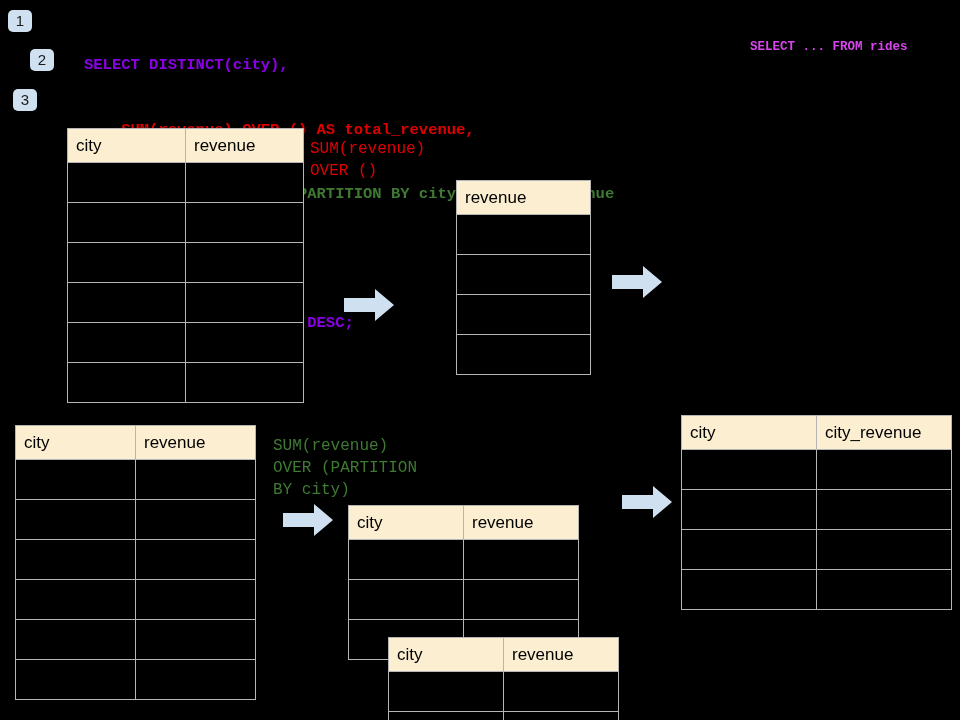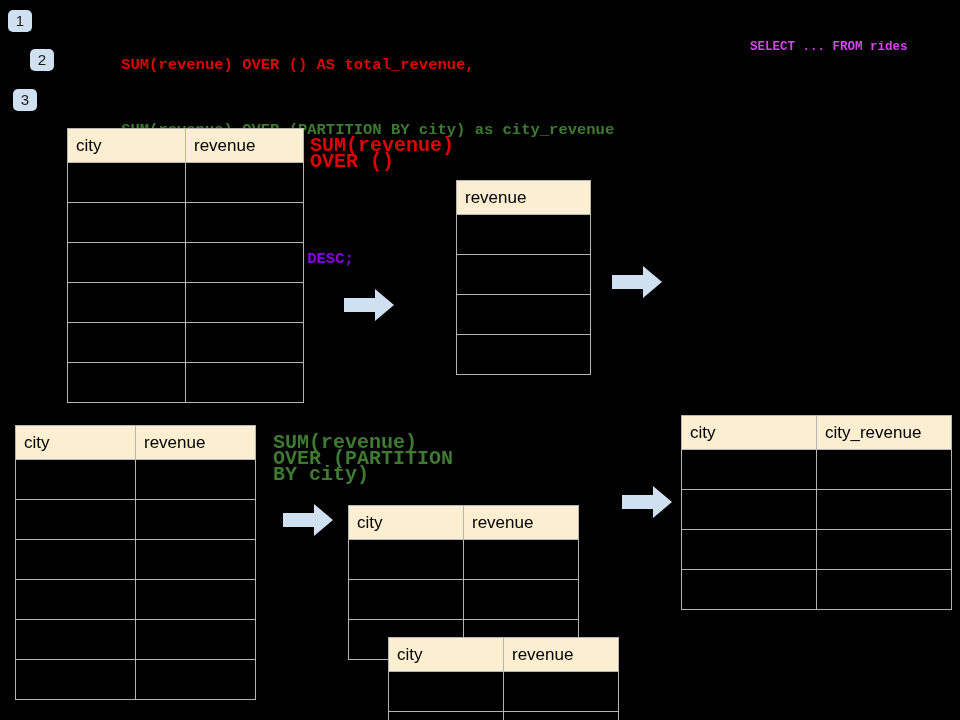--- a/index.html
+++ b/index.html
@@ -52,23 +52,23 @@
     line-height: 19px;
     color: #d946ef;
     white-space: pre;
     width: 160px;
   }
 
   
   .annot {
     position: absolute;
     font-family: "Liberation Mono", monospace;
-    font-size: 20px;
-    font-weight: bold;
-    line-height: 16px;
+    font-size: 16px;
+    font-weight: normal;
+    line-height: 22px;
     white-space: pre;
   }
   .annot-red   { color: #e00000; }
   .annot-green { color: #3f7a33; }
 
   
   .tbl {
     position: absolute;
     border-collapse: collapse;
     background: #0f766e;
@@ -102,20 +102,21 @@
 </head>
 <body>
 
 <div id="canvas">
 
   <div class="step-badge" style="left:8px; top:10px;">1</div>
   <div class="step-badge" style="left:30px; top:49px;">2</div>
   <div class="step-badge" style="left:13px; top:89px;">3</div>
 
   <div class="sql-code" style="left:84px; top:12px;">
+    <div class="sql-line c-purple">SELECT DISTINCT(city),</div>
     <div class="sql-line c-red">    SUM(revenue) OVER () AS total_revenue,</div>
     <div class="sql-line c-green">    SUM(revenue) OVER (PARTITION BY city) as city_revenue</div>
     <div class="sql-line c-purple">  FROM rides</div>
     <div class="sql-line c-purple">  ORDER by city_revenue DESC;</div>
   </div>
 
   <div class="side-note" style="left:750px; top:38px;">SELECT ... FROM rides</div>
 
   <div class="annot annot-red" style="left:310px; top:138px;">SUM(revenue)
 OVER ()</div>

